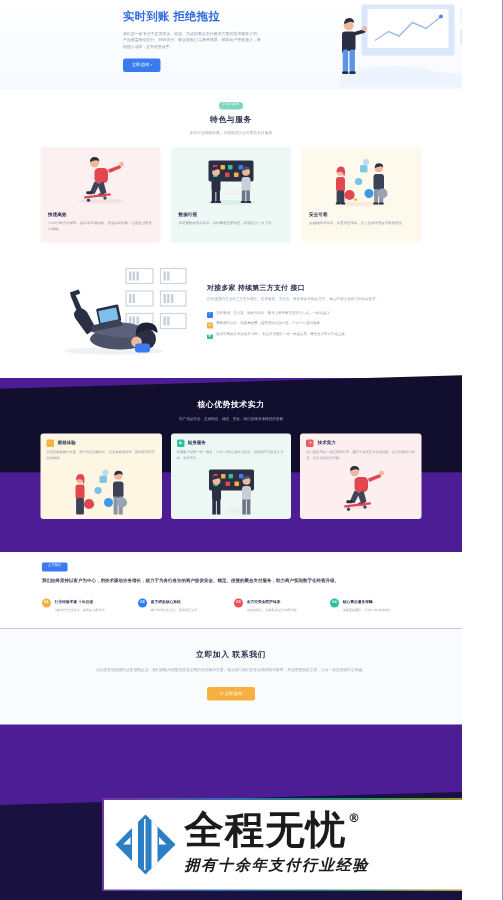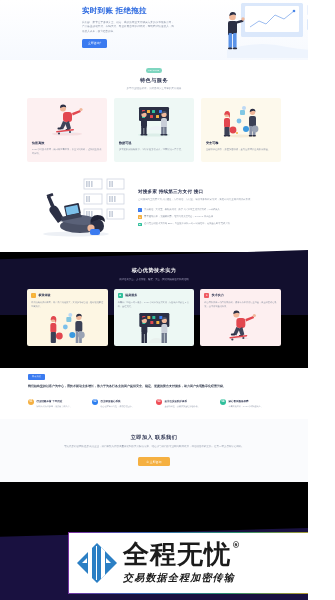--- a/index.html
+++ b/index.html
@@ -4,21 +4,21 @@
 <style>
   * { margin:0; padding:0; box-sizing:border-box; }
   html,body { width:335px; height:600px; overflow:hidden; }
   body {
     font-family:"Liberation Sans", sans-serif;
     background:#ffffff;
     color:#333;
     font-size:3px;
     line-height:1.55;
   }
-  .page { width:308px; height:600px; position:relative; overflow:hidden; background:#000000; }
+  .page { width:308px; height:600px; position:relative; overflow:hidden; background:#4c1d95; }
 
   
   .hero {
     position:relative; height:60px; width:335px;
     background:linear-gradient(180deg,#ffffff 0%,#f6f9fe 100%);
     overflow:hidden;
   }
   .hero-inner { position:absolute; left:82px; top:5px; width:92px; }
   .hero-title {
     font-size:7.5px; font-weight:bold; color:#2d6ae0; letter-spacing:.3px;
@@ -554,17 +554,17 @@
       <path d="M17 6 L17 38 L13 34 L13 10 Z" fill="#ffffff"></path>
       <path d="M26 6 L26 38 L30 34 L30 10 Z" fill="#ffffff"></path>
       <path d="M12 22 L7 22 L12 17 Z" fill="#ffffff"></path>
       <path d="M31 22 L36 22 L31 17 Z" fill="#ffffff"></path>
     </svg>
     <div class="wm-text">
       <div class="wm-main">
         <span>全程无忧</span>
         <span class="wm-reg">®</span>
       </div>
-      <div class="wm-sub">交易数据全程加密传输</div>
+      <div class="wm-sub">拥有十余年支付行业经验</div>
     </div>
   </div>
 
 </div>
 
 </body></html>

